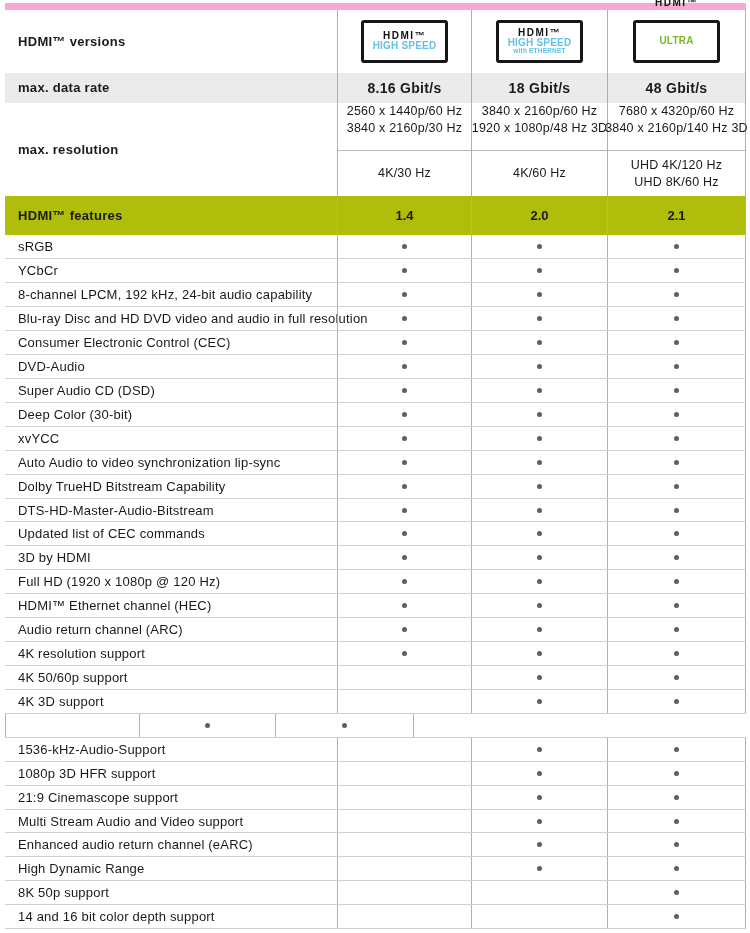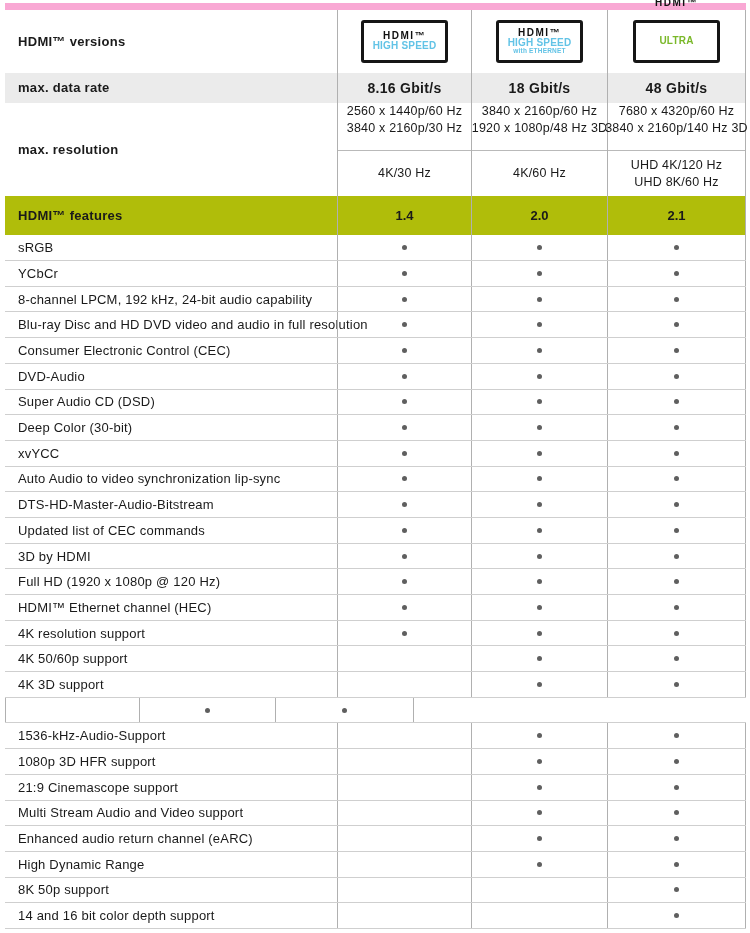--- a/index.html
+++ b/index.html
@@ -251,20 +251,32 @@
             <span class="dot" style="display: inline-block;"></span>
           </div>
     <div class="cell col-b">
             <span class="dot" style="display: inline-block;"></span>
           </div>
     <div class="cell col-c">
             <span class="dot" style="display: inline-block;"></span>
           </div>
   </div>
 
+  <div class="f-row">
+    <div class="cell col-label f-label">Dolby TrueHD Bitstream Capability</div>
+    <div class="cell col-a">
+            <span class="dot" style="display: inline-block;"></span>
+          </div>
+    <div class="cell col-b">
+            <span class="dot" style="display: inline-block;"></span>
+          </div>
+    <div class="cell col-c">
+            <span class="dot" style="display: inline-block;"></span>
+          </div>
+  </div>
 
   <div class="f-row">
     <div class="cell col-label f-label">DTS-HD-Master-Audio-Bitstream</div>
     <div class="cell col-a">
             <span class="dot" style="display: inline-block;"></span>
           </div>
     <div class="cell col-b">
             <span class="dot" style="display: inline-block;"></span>
           </div>
     <div class="cell col-c">
@@ -317,20 +329,32 @@
             <span class="dot" style="display: inline-block;"></span>
           </div>
     <div class="cell col-b">
             <span class="dot" style="display: inline-block;"></span>
           </div>
     <div class="cell col-c">
             <span class="dot" style="display: inline-block;"></span>
           </div>
   </div>
 
+  <div class="f-row">
+    <div class="cell col-label f-label">Audio return channel (ARC)</div>
+    <div class="cell col-a">
+            <span class="dot" style="display: inline-block;"></span>
+          </div>
+    <div class="cell col-b">
+            <span class="dot" style="display: inline-block;"></span>
+          </div>
+    <div class="cell col-c">
+            <span class="dot" style="display: inline-block;"></span>
+          </div>
+  </div>
 
   <div class="f-row">
     <div class="cell col-label f-label">4K resolution support</div>
     <div class="cell col-a">
             <span class="dot" style="display: inline-block;"></span>
           </div>
     <div class="cell col-b">
             <span class="dot" style="display: inline-block;"></span>
           </div>
     <div class="cell col-c">

